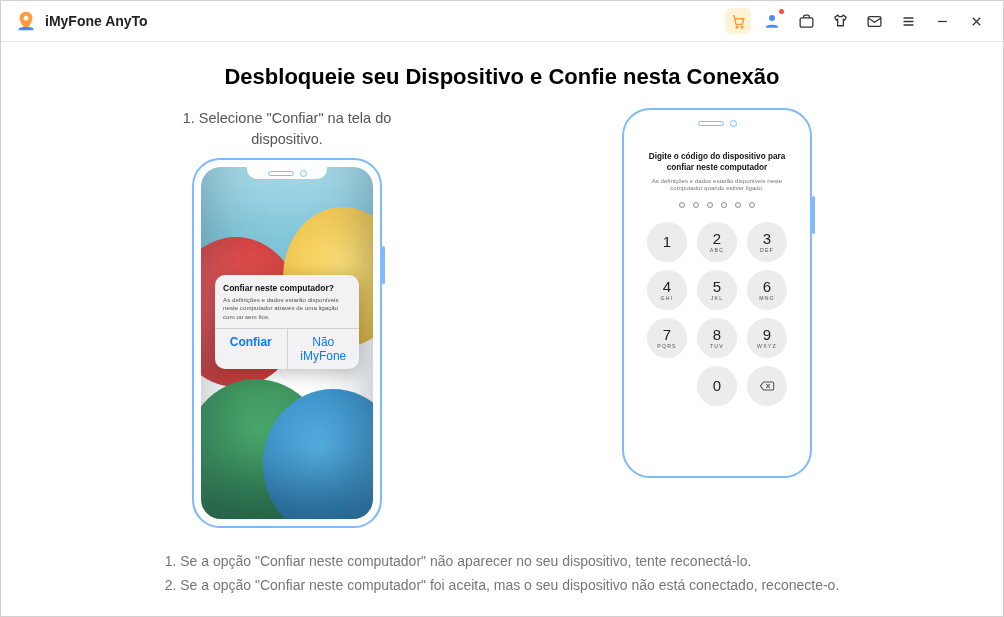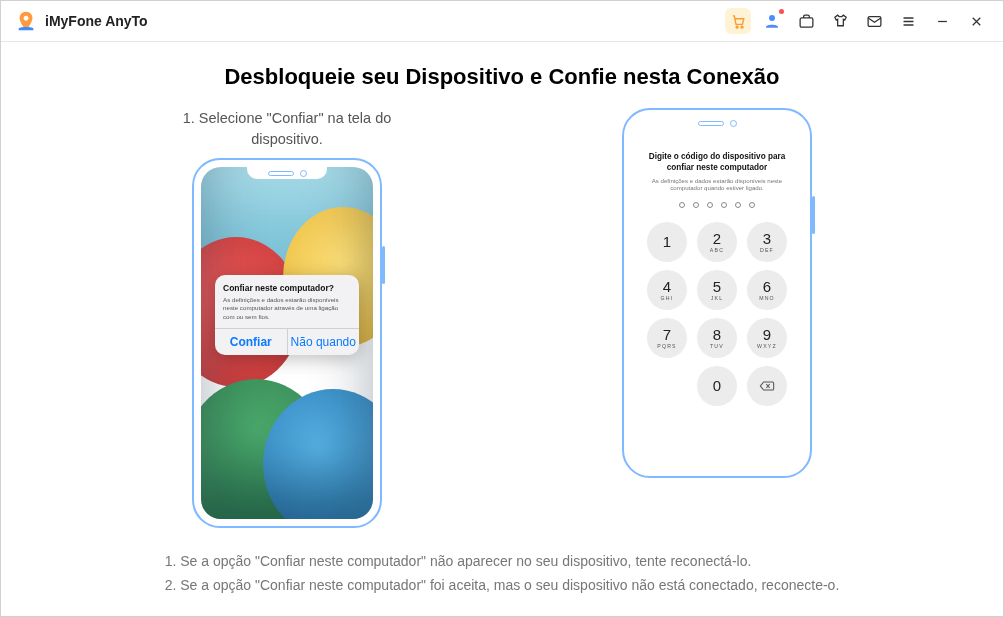--- a/index.html
+++ b/index.html
@@ -143,21 +143,21 @@
                 <div class="blob-blue"></div>
                 <div class="dark-edge"></div>
           </div>
           <div class="alert">
             <div class="alert-body">
               <div class="alert-title">Confiar neste computador?</div>
               <div class="alert-msg">As definições e dados estarão disponíveis neste computador através de uma ligação com ou sem fios.</div>
             </div>
             <div class="alert-actions">
               <div>Confiar</div>
-              <div>Não quando</div>
+              <div>Não iMyFone</div>
             </div>
           </div>
         </div>
       </div>
     </div>
 
     <div class="col">
       <div class="phone">
         <div class="side-btn"></div>
         <div class="screen">

